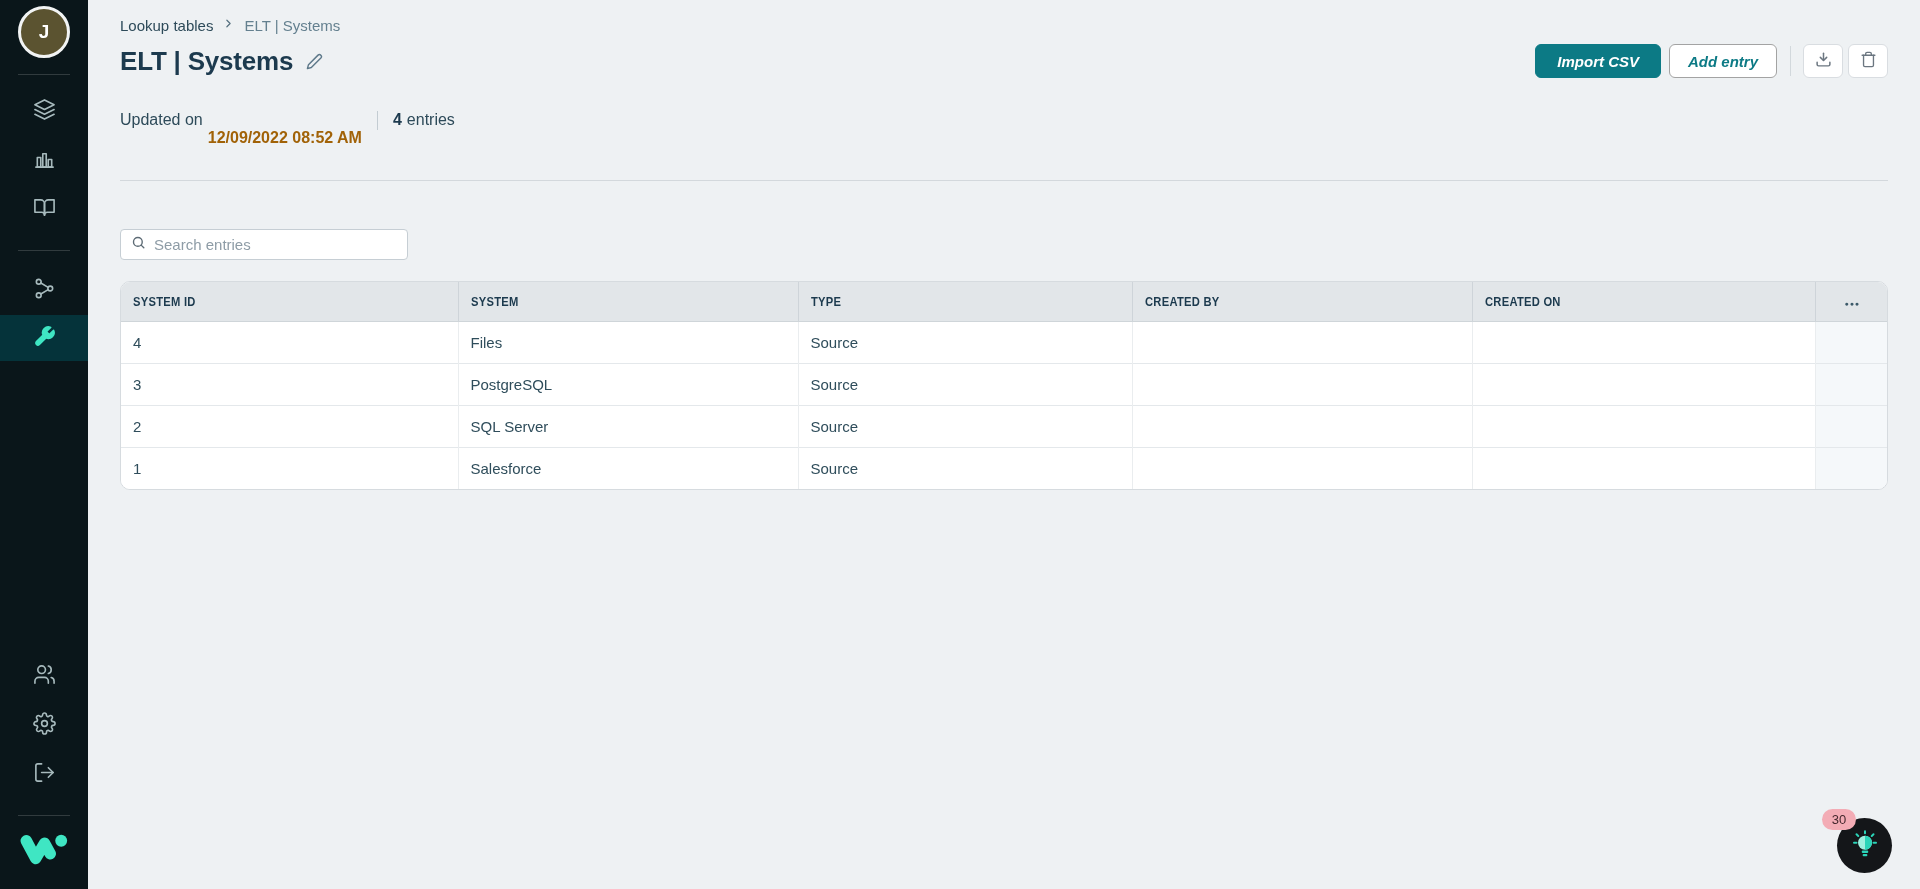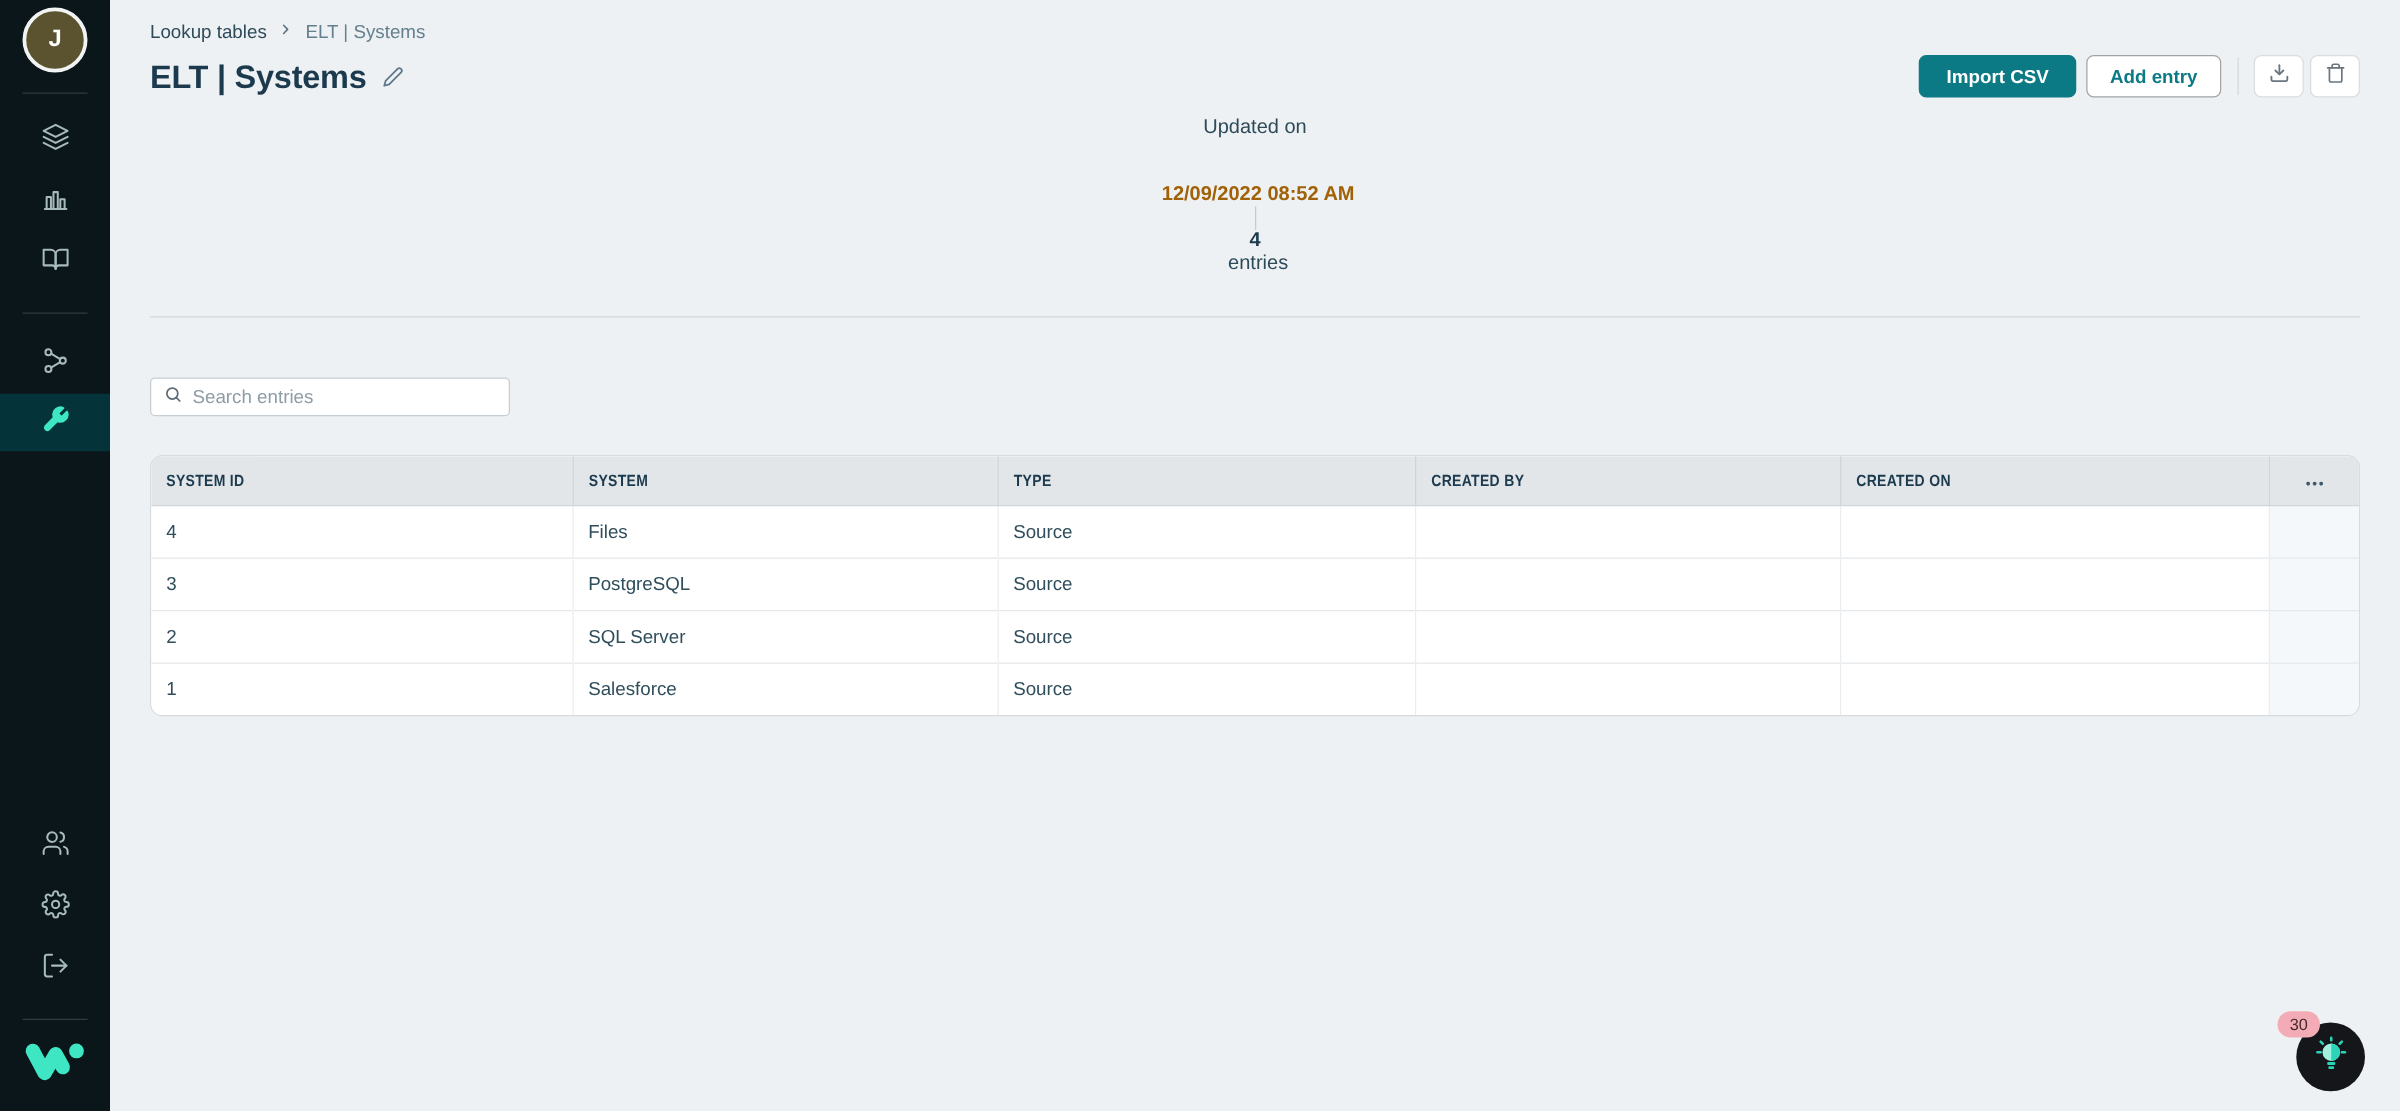--- a/index.html
+++ b/index.html
@@ -43,32 +43,33 @@
   .crumb-current { color:#64808F; }
 
   .title-row { margin-top:10px; display:flex; align-items:center; }
   .page-title { font-size:26px; font-weight:bold; color:#1C3A4E; letter-spacing:-0.2px; }
   .edit-pencil { margin-left:13px; color:#5D7889; display:flex; cursor:pointer; }
   .actions { margin-left:auto; display:flex; align-items:center; }
   .btn {
     height:34px; border-radius:6px; font-size:15px; font-weight:bold;
     display:flex; align-items:center; justify-content:center; cursor:pointer;
     font-family:"Liberation Sans", sans-serif;
+    font-style:italic;
   }
   .btn-primary { background:#0C7A85; color:#FFFFFF; border:1px solid #0C7A85; padding:0 21px; }
   .btn-outline { background:#FFFFFF; color:#0C7A85; border:1px solid #a3a3a3; padding:0 18px; margin-left:8px; }
   .v-divider { width:1px; height:30px; background:#D2D8DC; margin:0 12px 0 13px; }
   .icon-btn {
     width:40px; height:34px; background:#fff; border:1px solid #D9DDE1; border-radius:6px;
     display:flex; align-items:center; justify-content:center; color:#6B7680; cursor:pointer;
   }
   .icon-btn + .icon-btn { margin-left:5px; }
   .icon-btn svg { width:17px; height:17px; }
 
-  .meta-row { margin-top:15px; font-size:16px; color:#2D4A59; display:flex; align-items:center;flex-direction:column; }
+  .meta-row { margin-top:15px; font-size:16px; color:#2D4A59; display:flex; align-items:center; }
   .meta-bold { font-weight:bold; color:#a16207; margin-left:5px;margin-top:36px; }
   .meta-sep { width:1px; height:19px; background:#C3CCD2; margin:0 15px; }
   .meta-count { font-weight:bold; color:#1C3A4E; }
   .meta-entries { margin-left:5px; }
 
   .top-rule { margin-top:33px; height:1px; background:#D3D8DC; }
 
   .search-box {
     margin-top:48px; width:288px; height:31px; background:#fff;
     border:1px solid #C6CED4; border-radius:4px;
@@ -80,21 +81,21 @@
     font-size:15px; color:#2F4D5B; background:transparent;
     font-family:"Liberation Sans", sans-serif;
   }
   .search-box input::placeholder { color:#8E9CA6; }
 
   .showing-row { margin-top:19px; font-size:15px; color:#2F4D5B; }
   .showing-row b { color:#1C3A4E; }
 
   
   .table-wrap {
-    margin-top:31px; width:1768px; border:1px solid #D6DBDF; border-radius:10px;
+    margin-top:21px; width:1768px; border:1px solid #D6DBDF; border-radius:10px;
     overflow:hidden; background:#fff;
   }
   table { width:100%; border-collapse:collapse; table-layout:fixed; }
   thead th {
     background:#E2E6E9; height:39px; text-align:left; padding:0 12px;
     font-size:13px; color:#1C3A4E; border-bottom:1px solid #CFD5D9;
     border-right:1px solid #CED4D9;
   }
   thead th:last-child { border-right:none; text-align:center; }
   .th-label { display:inline-block; transform:scaleX(0.86); transform-origin:0 50%; letter-spacing:0.3px; white-space:nowrap; font-weight:bold; }

